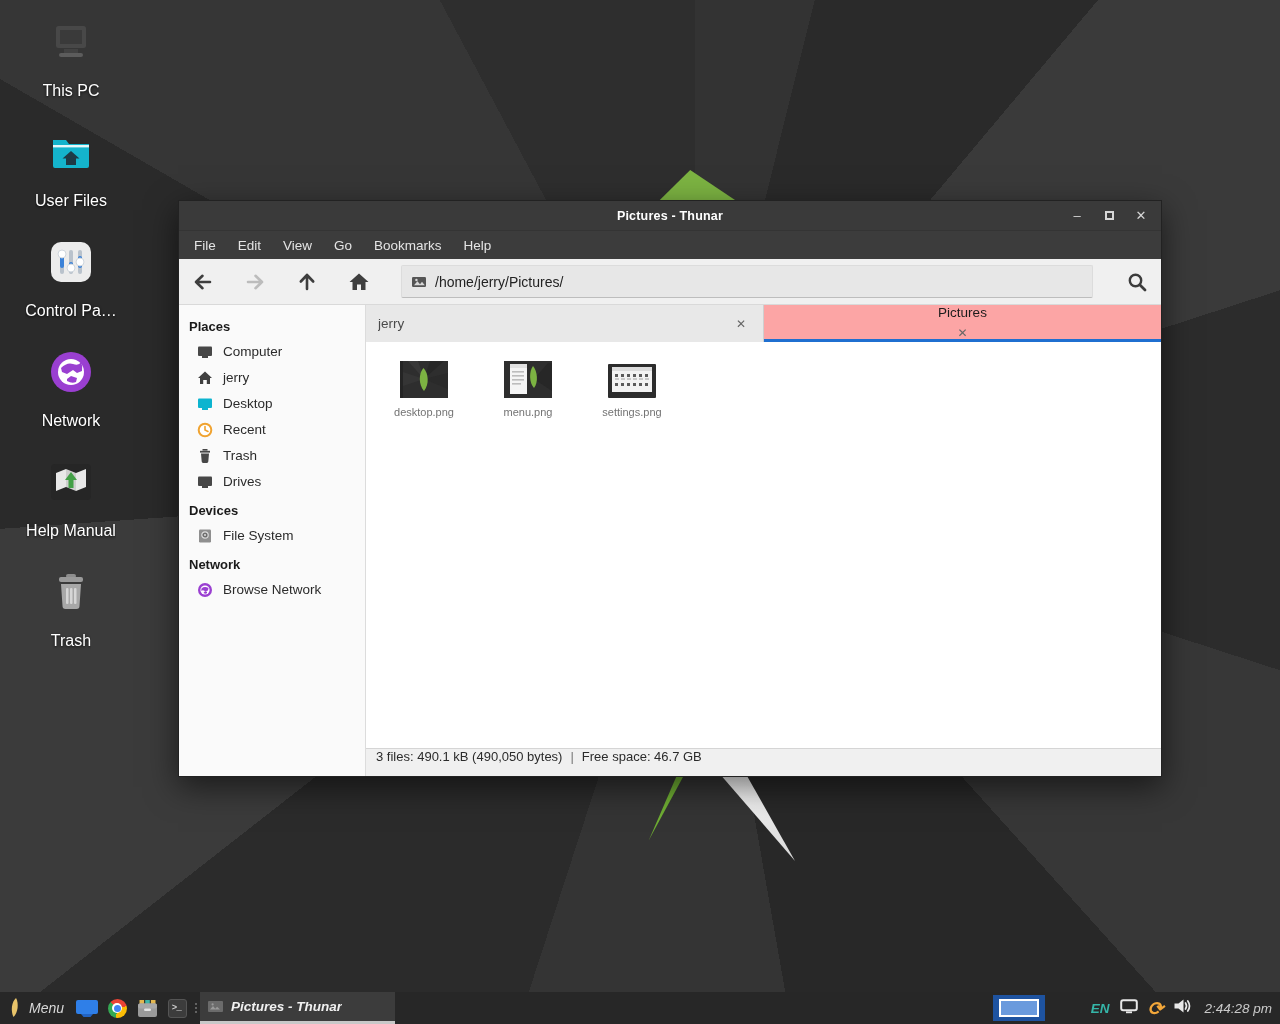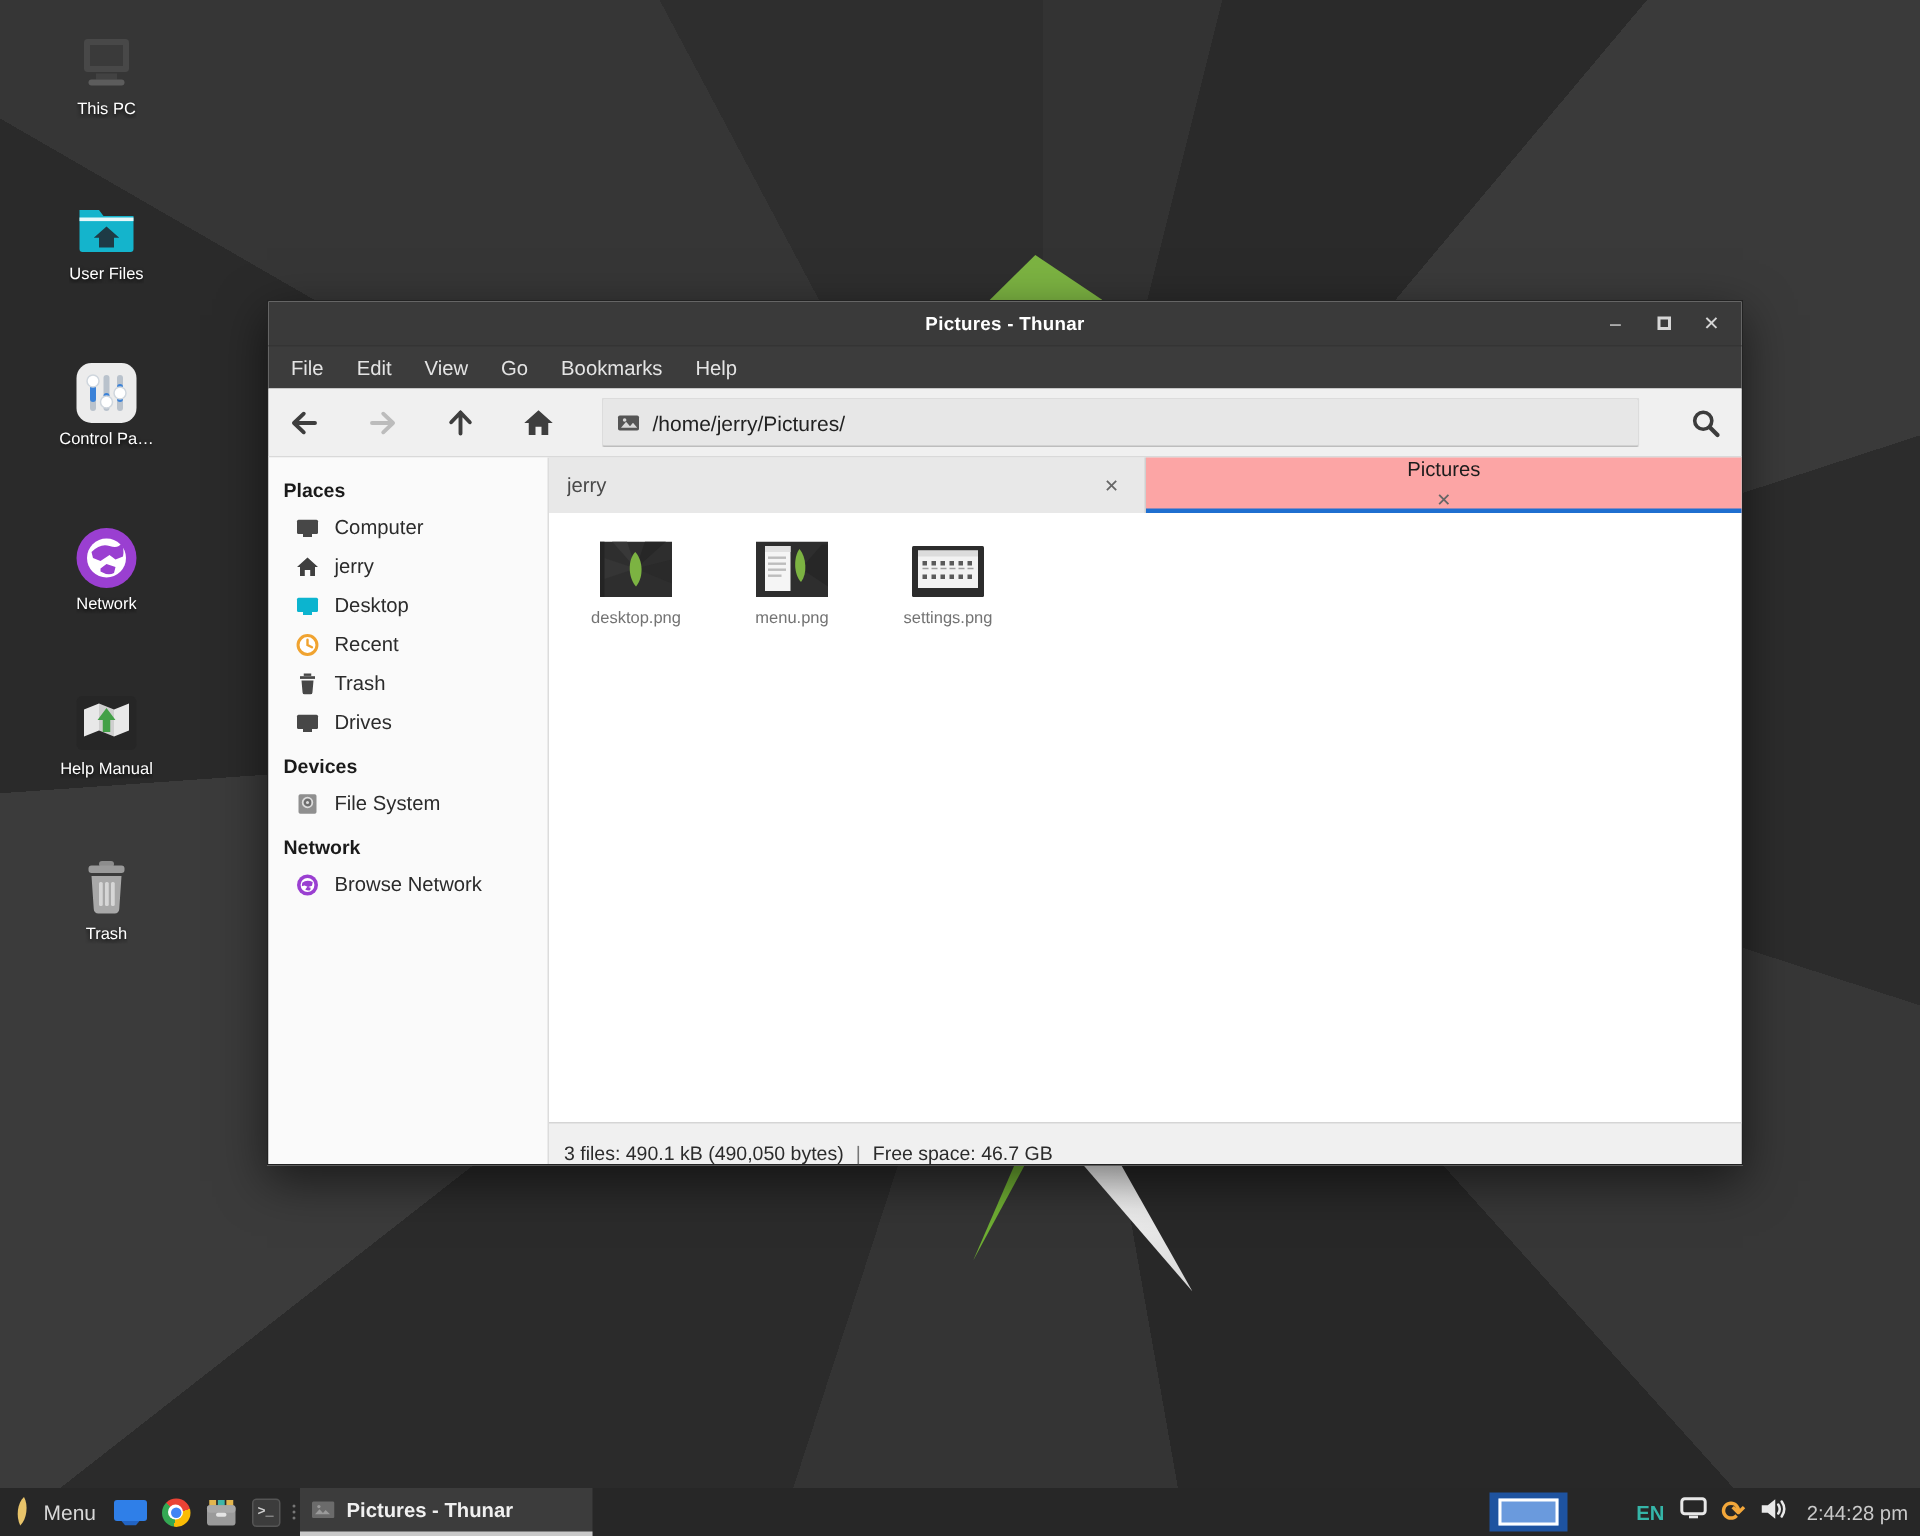--- a/index.html
+++ b/index.html
@@ -18,21 +18,21 @@
     background:#7cb342; clip-path:polygon(6% 100%, 100% 100%, 44% 0%); }
   .leaf-sliver-bottom { position:absolute; left:645px; top:777px; width:38px; height:66px;
     background:#6fae33; clip-path:polygon(82% 0, 100% 0, 10% 96%); }
   .white-shard { position:absolute; left:721px; top:777px; width:74px; height:84px;
     background:linear-gradient(160deg,#fafafa,#d8d8d8); clip-path:polygon(2% 0, 36% 0, 100% 100%); }
 
   
   .desktop-icons { position:absolute; left:12px; top:18px; display:flex; flex-direction:column; }
   .dicon { width:118px; height:110px; display:flex; flex-direction:column; align-items:center; cursor:default; }
   .dicon .ic { width:48px; height:48px; display:flex; align-items:center; justify-content:center; }
-  .dicon .lbl { margin-top:1px; color:#fff; font-size:11px; text-shadow:0 1px 3px rgba(0,0,0,.85);
+  .dicon .lbl { margin-top:16px; color:#fff; font-size:16px; text-shadow:0 1px 3px rgba(0,0,0,.85);
     max-width:112px; white-space:nowrap; overflow:hidden; }
 
   
   .window { position:absolute; left:178px; top:200px; width:984px; height:577px;
     background:#fff; border:1px solid #222; box-shadow:0 10px 30px rgba(0,0,0,.55);
     display:flex; flex-direction:column; }
   .titlebar { height:29px; background:#3a3a3a; display:flex; align-items:center; position:relative; flex:0 0 auto; }
   .titlebar .title { position:absolute; left:0; right:0; text-align:center; color:#fff;
     font-size:12.5px; font-weight:bold; letter-spacing:.2px; }
   .win-controls { position:absolute; right:8px; top:0; height:29px; display:flex; align-items:center; gap:8px; }
@@ -63,27 +63,27 @@
   .tab .tclose { color:#666; font-size:12px; padding:2px 5px; cursor:pointer; }
   .tab.inactive { background:#e8e8e8; color:#4a4a4a; border-right:1px solid #cfcfcf; }
   .tab.active { background:#fca5a5; color:#1c1c1c;flex-direction:column; }
   .tab.active::after { content:""; position:absolute; left:0; right:0; bottom:0; height:3px; background:#1f6fd0; }
 
   .filespane { flex:1; background:#fff; padding:10px 6px; display:flex; align-items:flex-start; }
   .file { width:104px; display:flex; flex-direction:column; align-items:center; padding:6px 2px; cursor:pointer; }
   .file .thumb { height:40px; display:flex; align-items:flex-end; justify-content:center; }
   .file .fname { margin-top:8px; font-size:11px; color:#737373; }
 
-  .statusbar { height:28px; background:#f0f0f0; border-top:1px solid #d5d5d5; display:flex; align-items:flex-end;
+  .statusbar { height:28px; background:#f0f0f0; border-top:1px solid #d5d5d5; display:flex; align-items:flex-start;
     padding:0 10px; font-size:13px; color:#2b2b2b; gap:8px; flex:0 0 auto; }
   .statusbar .sep { color:#777; }
 
   
   .taskbar { position:absolute; left:0; bottom:0; width:1280px; height:32px; background:#272727;
-    display:flex; align-items:center; z-index:50; }
+    display:flex; align-items:center; z-index:50;font-style:italic; }
   .tb-left { display:flex; align-items:center; height:100%; }
   .menu-btn { display:flex; align-items:center; gap:7px; padding:0 8px 0 8px; height:100%; cursor:pointer; }
   .menu-btn .mlabel { color:#d8d8d8; font-size:14px; }
   .launcher { width:30px; height:100%; display:flex; align-items:center; justify-content:center; cursor:pointer; }
   .chrome-icon { width:19px; height:19px; border-radius:50%;
     background:conic-gradient(from -45deg,#ea4335 0 120deg,#fbbc05 120deg 235deg,#34a853 235deg 360deg);
     display:flex; align-items:center; justify-content:center; }
   .chrome-icon .cwhite { width:10px; height:10px; border-radius:50%; background:#fff; display:flex; align-items:center; justify-content:center; }
   .chrome-icon .cblue { width:7px; height:7px; border-radius:50%; background:#4285f4; }
   .term-icon { width:19px; height:19px; border-radius:3px; background:#3c3c3c; border:1px solid #555;

